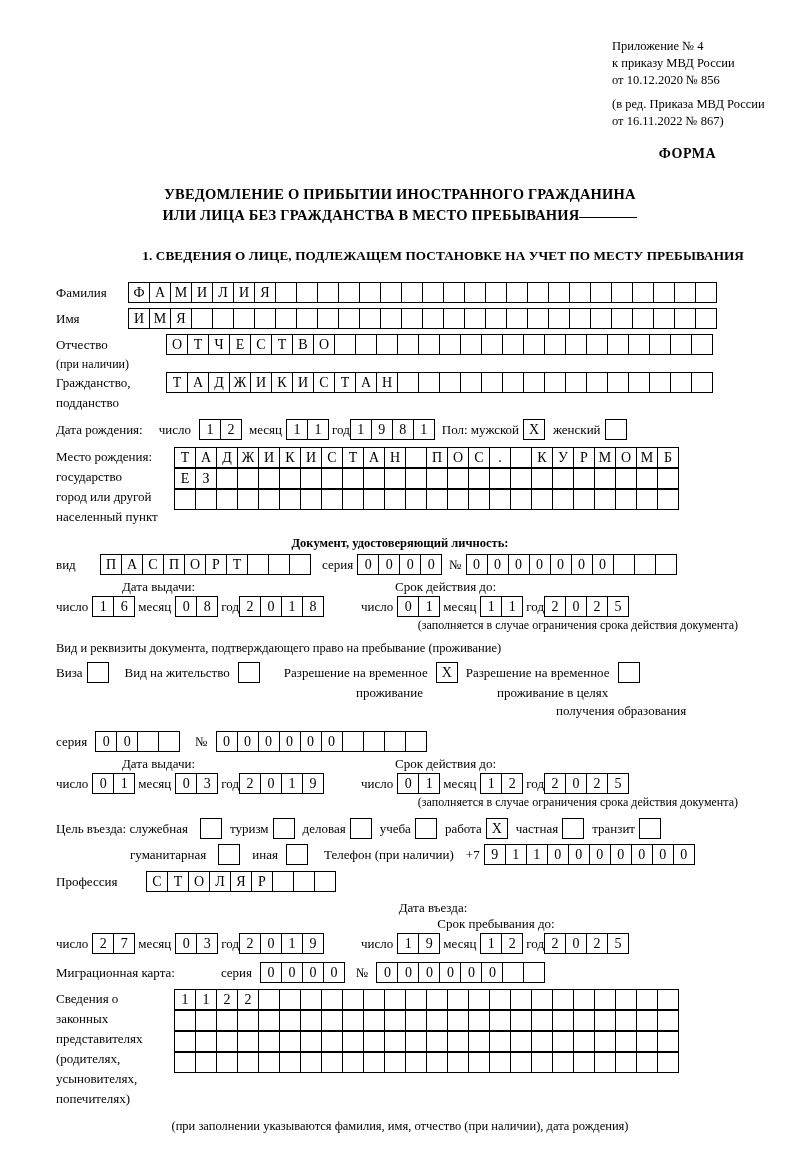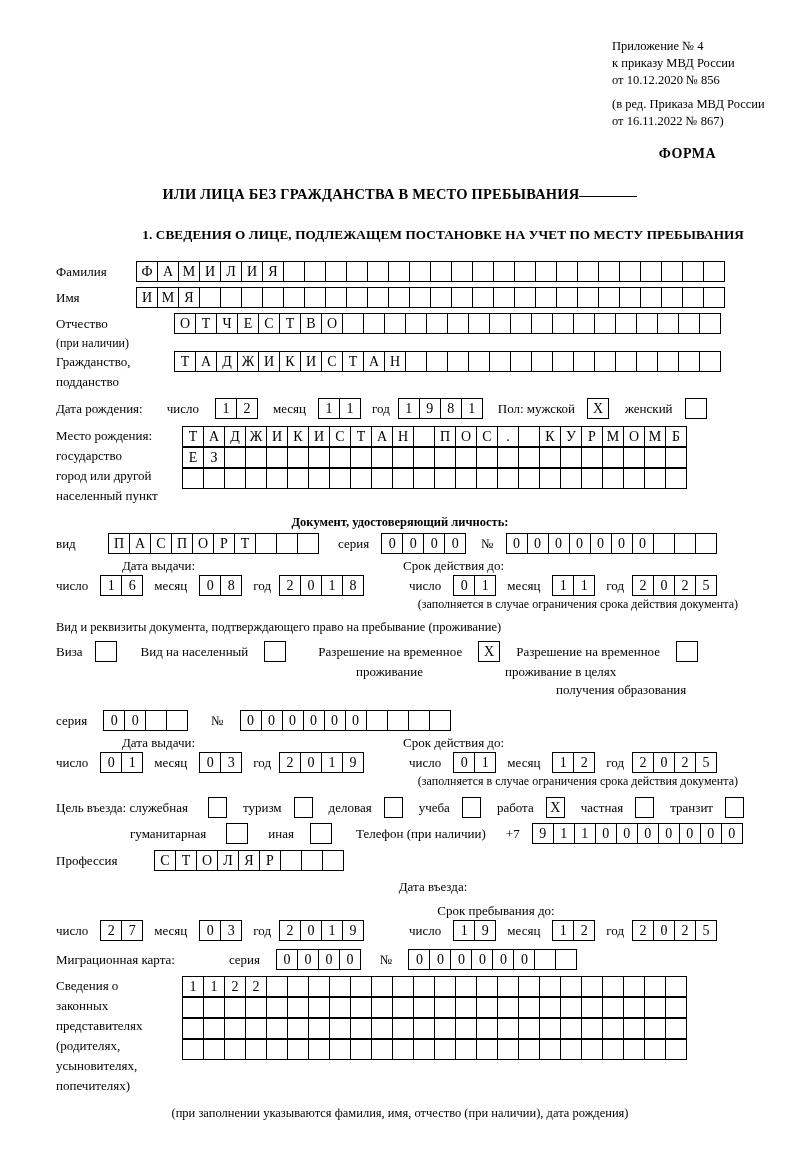--- a/index.html
+++ b/index.html
@@ -60,21 +60,20 @@
     margin-top: 22px;
     letter-spacing: .1px;
   }
   
   .row {
     display: flex;
     align-items: center;
     margin-top: 5px;
     font-size: 13px;
     white-space: nowrap;
-    gap: 8px;
   }
   .lbl {
     display: inline-block;
   }
   .lbl-w1 { width: 72px; }
   .tight { margin-top: 2px; }
   
   .boxes {
     display: flex;
   }
@@ -144,20 +143,21 @@
     <div>к приказу МВД России</div>
     <div>от 10.12.2020 № 856</div>
     <div class="gap"></div>
     <div>(в ред. Приказа МВД России</div>
     <div>от 16.11.2022 № 867)</div>
   </div>
 
   <div class="forma">ФОРМА</div>
 
   <div class="title">
+    <div>УВЕДОМЛЕНИЕ О ПРИБЫТИИ ИНОСТРАННОГО ГРАЖДАНИНА</div>
     <div><span>ИЛИ ЛИЦА БЕЗ ГРАЖДАНСТВА В МЕСТО ПРЕБЫВАНИЯ</span><span class="blank"></span></div>
   </div>
 
   <div class="section-title">1. СВЕДЕНИЯ О ЛИЦЕ, ПОДЛЕЖАЩЕМ ПОСТАНОВКЕ НА УЧЕТ ПО МЕСТУ ПРЕБЫВАНИЯ</div>
 
   <div class="row" style="margin-top:18px;">
     <span class="lbl lbl-w1">Фамилия</span>
     <span class="boxes" id="surname-boxes">
         <span class="bx">Ф</span>
         <span class="bx">А</span>
@@ -490,21 +490,21 @@
 
   <div class="note">(заполняется в случае ограничения срока действия документа)</div>
 
   <div class="row" style="margin-top:8px;">
     <span class="sub">Вид и реквизиты документа, подтверждающего право на пребывание (проживание)</span>
   </div>
 
   <div class="row" style="margin-top:6px;">
     <span>Виза</span>
     <span class="single ml4"></span>
-    <span class="ml16">Вид на населенный</span>
+    <span class="ml16">Вид на жительство</span>
     <span class="single ml8"></span>
     <span class="ml24">Разрешение на временное</span>
     <span class="single ml8">Х</span>
     <span class="ml8">Разрешение на временное</span>
     <span class="single ml8"></span>
   </div>
   <div class="row tight">
     <span style="margin-left:300px;">проживание</span>
     <span style="margin-left:74px;">проживание в целях</span>
   </div>

